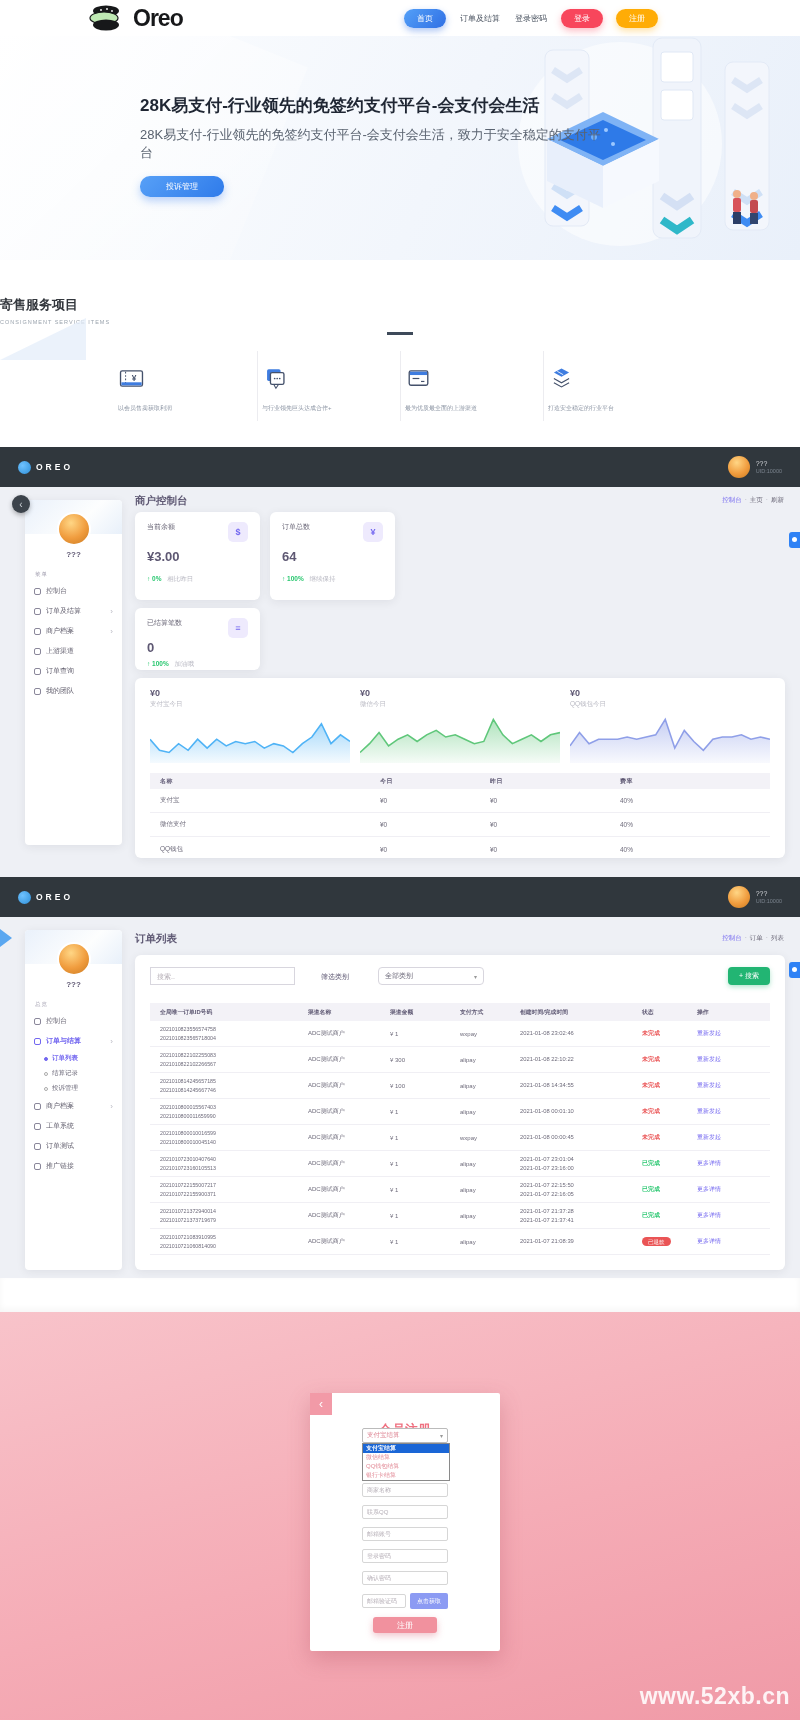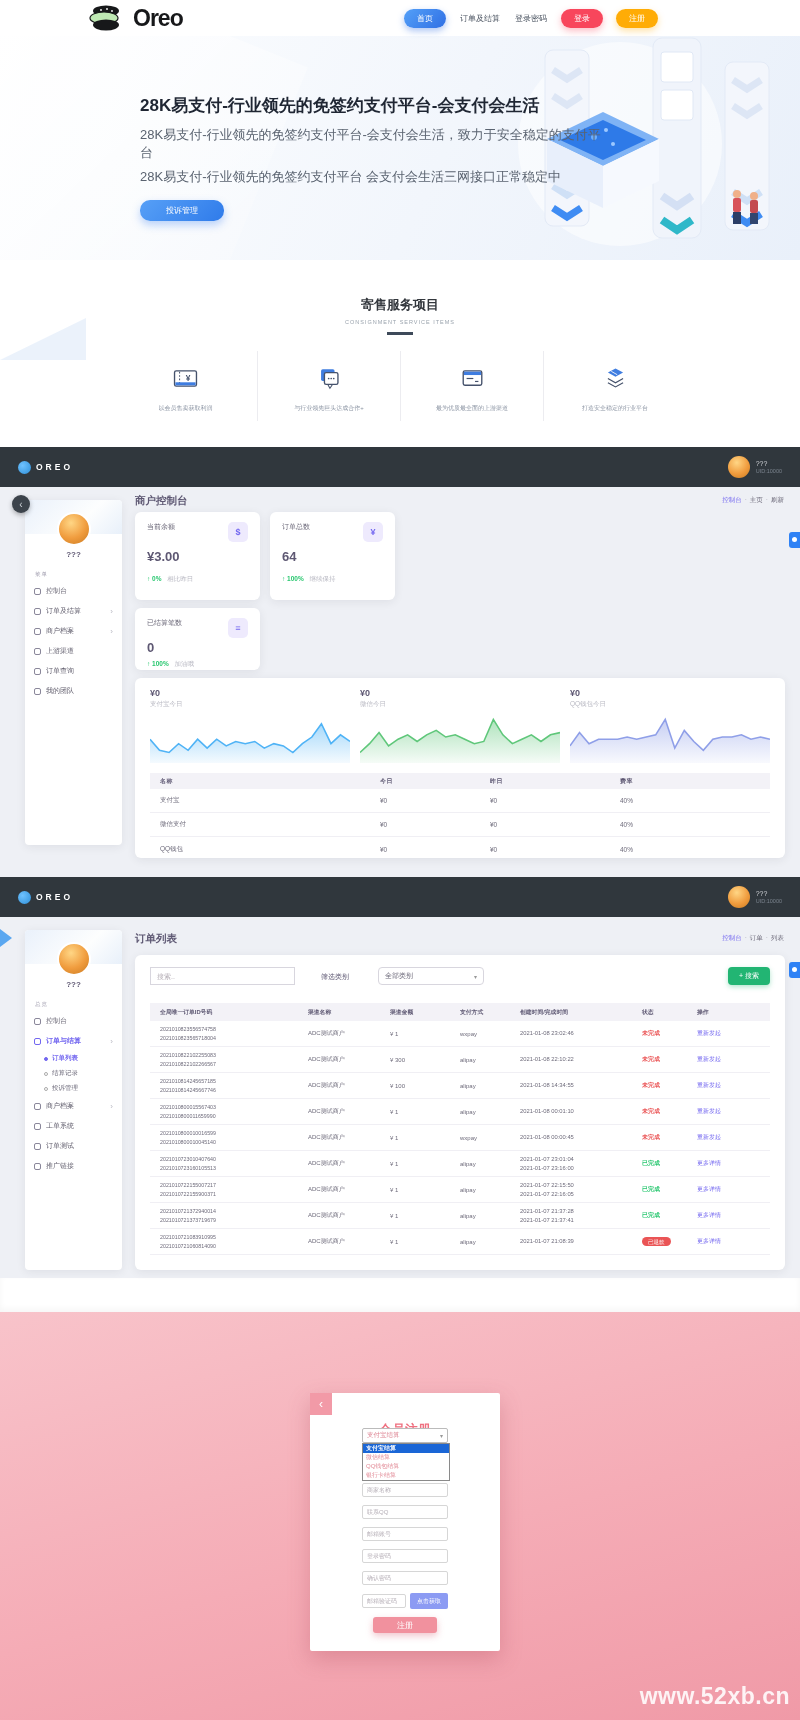--- a/index.html
+++ b/index.html
@@ -17,21 +17,21 @@
 .pill.warning{background:#ffac06;color:#fff;box-shadow:0 3px 7px rgba(255,172,6,.35)}
 
 .hero{height:224px;position:relative;background:linear-gradient(115deg,#fdfeff 0%,#f2f6fc 55%,#e9f0fa 100%);overflow:hidden}
 .hero::before{content:"";position:absolute;left:-60px;top:-40px;width:300px;height:420px;background:linear-gradient(115deg,rgba(255,255,255,.9),rgba(255,255,255,0));transform:rotate(22deg)}
 .hero-content{position:absolute;left:140px;top:58px;z-index:2;width:470px}
 .hero-title{font-size:17px;font-weight:bold;color:#1f2633;margin-bottom:9px}
 .hero-line{font-size:13px;color:#5a6370;margin-bottom:6px}
 .cta{display:inline-block;margin-top:8px;font-size:8px;color:#fff;background:linear-gradient(135deg,#57a0f7,#2f7bea);padding:5px 26px;border-radius:10px;box-shadow:0 4px 9px rgba(60,130,240,.35);cursor:pointer}
 .hero-art{position:absolute;right:5px;top:0;width:400px;height:215px}
 
-.services{height:187px;background:#fff;position:relative;text-align:center}
+.services{height:187px;background:#fff;position:relative;text-align:left}
 .svc-wedge{position:absolute;left:0;top:58px;width:0;height:0;border-style:solid;border-width:0 0 42px 86px;border-color:transparent transparent #e4edf9 transparent;opacity:.75}
 .svc-title{padding-top:36px;font-size:13px;font-weight:bold;color:#33373d}
 .svc-sub{margin-top:5px;font-size:5.5px;color:#9aa3ad;letter-spacing:1px}
 .svc-divider{width:26px;height:3px;background:#3e4a5a;margin:7px auto 0}
 .svc-grid{width:572px;margin:16px auto 0;display:grid;grid-template-columns:repeat(4,1fr)}
 .svc-cell{padding:14px 4px 8px;border-left:1px solid #ececf0}
 .svc-cell:first-child{border-left:none}
 .svc-icon svg{width:27px;height:27px}
 .svc-cap{margin-top:8px;font-size:6px;color:#8b94a3}
 
@@ -195,21 +195,20 @@
         <rect x="-4" y="18" width="8" height="12" fill="#2c3e66"></rect>
       <circle cx="17" cy="2" r="4" fill="#f0b089"></circle>
         <rect x="13" y="6" width="8" height="13" rx="2" fill="#c44a50"></rect>
         <rect x="13" y="19" width="8" height="11" fill="#31466f"></rect>
     </g>
   </svg>
   <div class="hero-content">
     <div class="hero-title">28K易支付-行业领先的免签约支付平台-会支付会生活</div>
     <div id="hero-lines">
         <div class="hero-line">28K易支付-行业领先的免签约支付平台-会支付会生活，致力于安全稳定的支付平台</div>
-        <div class="hero-line">28K易支付-行业领先的免签约支付平台 会支付会生活三网接口正常稳定中</div>
       </div>
     <span class="cta">投诉管理</span>
   </div>
 </div>
 
 <div class="services">
   <div class="svc-wedge"></div>
   <div class="svc-title">寄售服务项目</div>
   <div class="svc-sub">CONSIGNMENT SERVICE ITEMS</div>
   <div class="svc-divider"></div>

